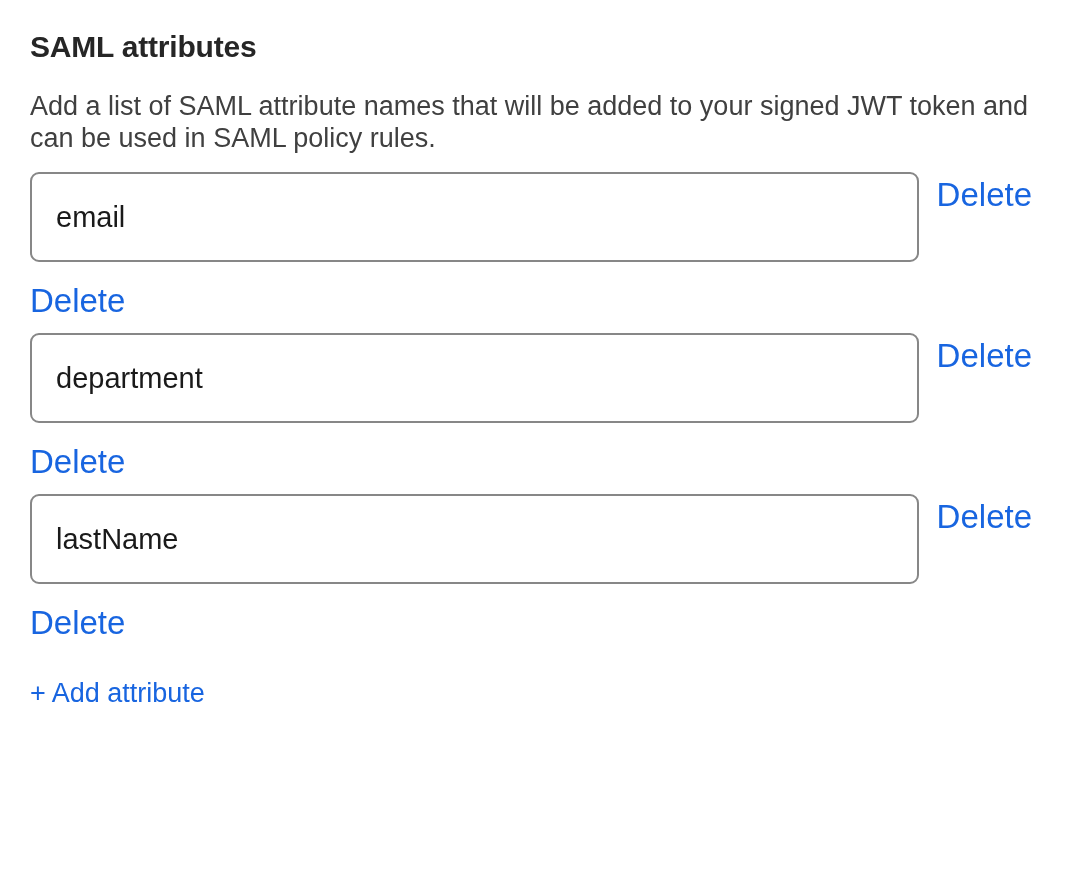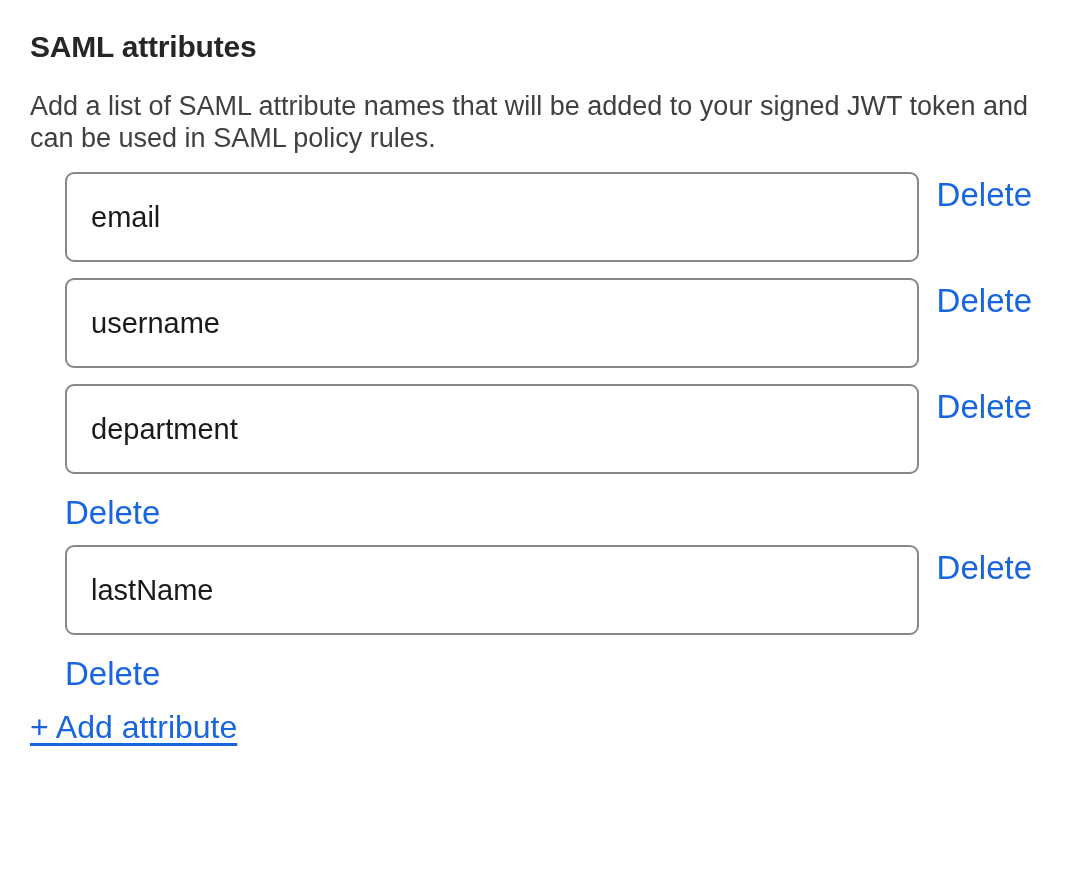--- a/index.html
+++ b/index.html
@@ -40,21 +40,20 @@
   }
   .rows {
     display: flex;
     flex-direction: column;
     gap: 16px;
   }
   .attr-row {
     display: flex;
     align-items: flex-start;
     gap: 18px;
-    margin-left: 35px;
   }
   .attr-input {
     width: 890px;
     height: 90px;
     border: 2px solid var(--input-border);
     border-radius: 9px;
     background: #ffffff;
     padding: 0 24px;
     font-family: "Liberation Sans", sans-serif;
     font-size: 29px;
@@ -66,25 +65,24 @@
     margin-top: 7px;
     font-size: 33px;
     line-height: 32px;
     color: var(--link);
     text-underline-offset: 5px;
     cursor: pointer;
     white-space: nowrap;
   }
   .add-link {
     display: inline-block;
-    margin-top: 21px;
-    font-size: 32px;
+    margin-top: 38px;
+    font-size: 27px;
     line-height: 32px;
     color: var(--link);
-    text-decoration: underline;
     text-underline-offset: 5px;
     cursor: pointer;
   }
 </style>
 </head>
 <body>
 
 <div class="page">
 
   <h1 class="page-title">SAML attributes</h1>
@@ -92,21 +90,20 @@
   <p class="page-description">Add a list of SAML attribute names that will be added to your signed JWT token and can be used in SAML policy rules.</p>
 
   <div class="rows">
 
     <div class="attr-row">
       <input class="attr-input" type="text" value="email" style="">
       <a class="delete-link">Delete</a>
     </div>
 
     <div class="attr-row">
-      <input class="attr-input" type="text" value="username" style="">
       <a class="delete-link">Delete</a>
     </div>
 
     <div class="attr-row">
       <input class="attr-input" type="text" value="department" style="">
       <a class="delete-link">Delete</a>
     </div>
 
     <div class="attr-row">
       <a class="delete-link">Delete</a>

